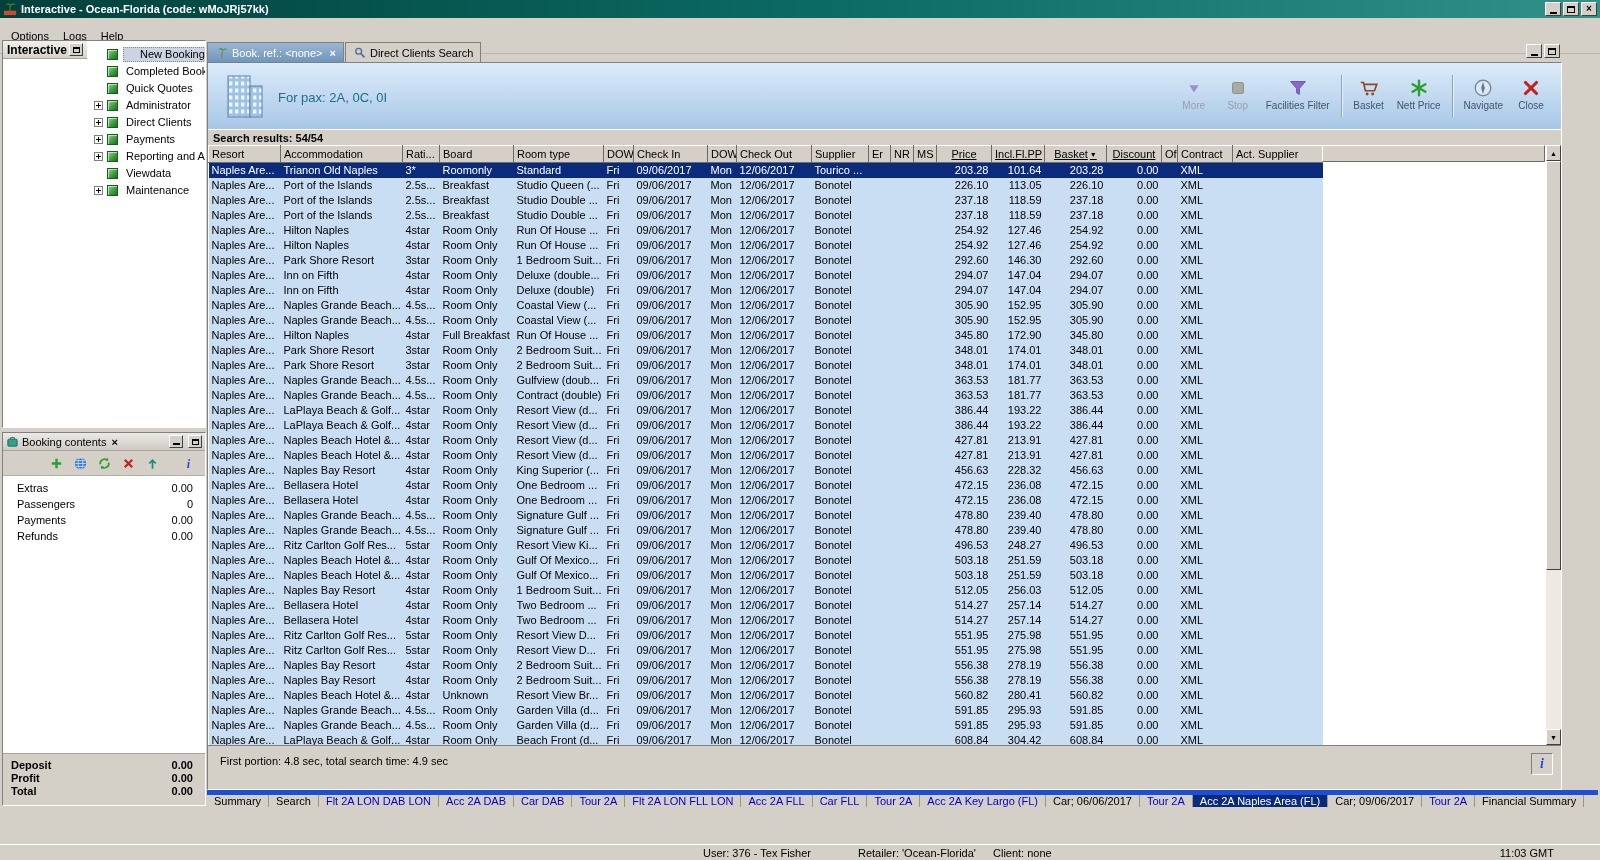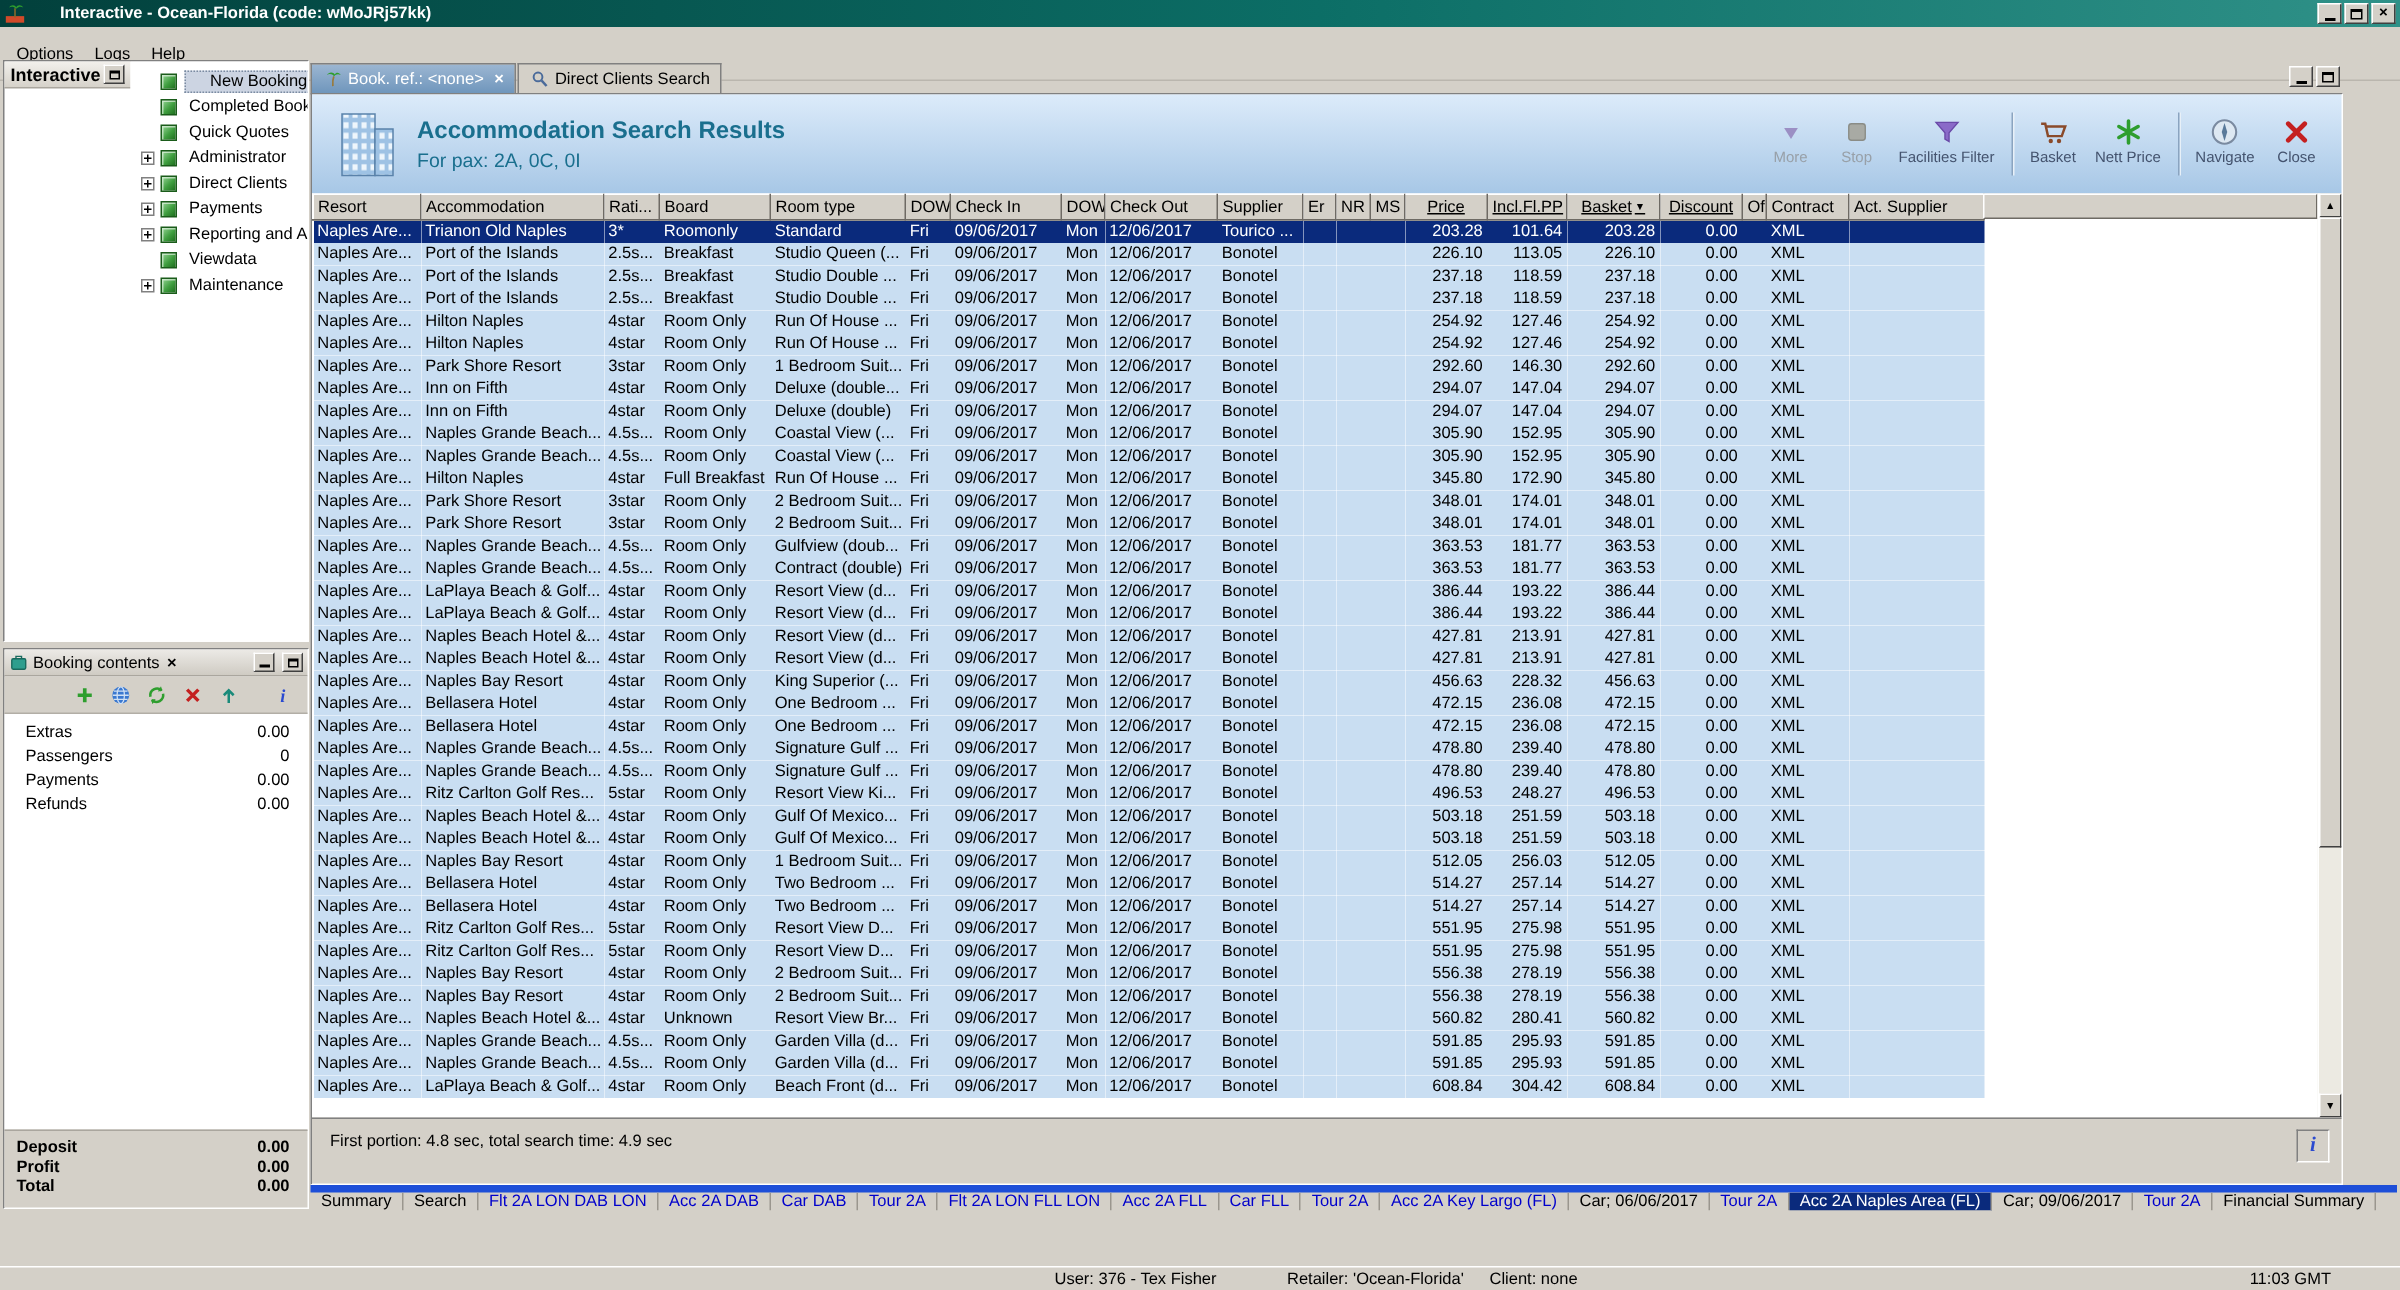--- a/index.html
+++ b/index.html
@@ -6,21 +6,21 @@
   html,body { width:1600px; height:860px; }
   body { font-family:"Liberation Sans","DejaVu Sans",sans-serif; font-size:11px; color:#000;
          background:#d4d0c8; position:relative; overflow:hidden; }
   svg { display:block; width:100%; height:100%; }
 
   
   .titlebar { position:absolute; top:0; left:0; right:0; height:18px;
     background:linear-gradient(90deg,#02403c,#0c6e66 55%,#2f9188); color:#fff;
     display:flex; align-items:center; padding:0 3px; }
   .app-icon { width:14px; height:14px; margin-right:4px; flex:0 0 14px; }
-  .titlebar .title { flex:1; font-weight:bold; font-size:11px;margin-left:19px; }
+  .titlebar .title { flex:1; font-weight:bold; font-size:11px; }
   .winbtn { width:16px; height:14px; margin-left:2px; background:#d4d0c8;
     border:1px solid; border-color:#fff #404040 #404040 #fff; color:#000;
     display:flex; align-items:center; justify-content:center; }
   .glyph-min { width:7px; height:2px; background:#000; margin-top:7px; }
   .glyph-max { width:8px; height:7px; border:1px solid #000; border-top-width:2px; }
   .glyph-close { font-weight:bold; font-size:10px; line-height:1; }
 
   
   .menubar { position:absolute; top:18px; left:0; right:0; height:36px; background:#d4d0c8;
     display:flex; align-items:center; padding:0 4px; border-bottom:1px solid #bab6ae; }
@@ -348,21 +348,20 @@
             <pattern id="win" width="6" height="7" patternUnits="userSpaceOnUse">
               <rect width="6" height="7" fill="#9ec2e4"></rect>
                 <rect x="1" y="1.5" width="3.4" height="4" fill="#eef6fc"></rect>
             </pattern>
           </defs>
           <rect x="6" y="3" width="22" height="41" fill="url(#win)" stroke="#5a82aa"></rect>
           <rect x="28" y="13" width="12" height="31" fill="url(#win)" stroke="#5a82aa"></rect>
         </svg>
       </span>
       <div class="sh-text">
-        <div class="sh-title">Accommodation Search Results</div>
         <div class="sh-sub">For pax: 2A, 0C, 0I</div>
       </div>
       <div class="action-toolbar">
           <div class="tool-btn disabled">
             <span class="tool-icon">
               <svg viewBox="0 0 24 24">
                 <path d="M7 9h10l-5 8z" fill="#9b8fc4"></path>
               </svg>
             </span>
             <span class="tool-label">More</span>
@@ -416,20 +415,21 @@
             <span class="tool-icon">
               <svg viewBox="0 0 24 24">
                 <path d="M6 6l12 12M18 6L6 18" stroke="#c42020" stroke-width="3.4" stroke-linecap="round"></path>
               </svg>
             </span>
             <span class="tool-label">Close</span>
           </div>
         </div>
     </div>
 
+    <div class="results-bar">Search results: 54/54</div>
 
     <div class="table-zone">
       <table class="results">
           <colgroup>
             <col style="width: 72px;">
             <col style="width: 122px;">
             <col style="width: 37px;">
             <col style="width: 74px;">
             <col style="width: 90px;">
             <col style="width: 30px;">

